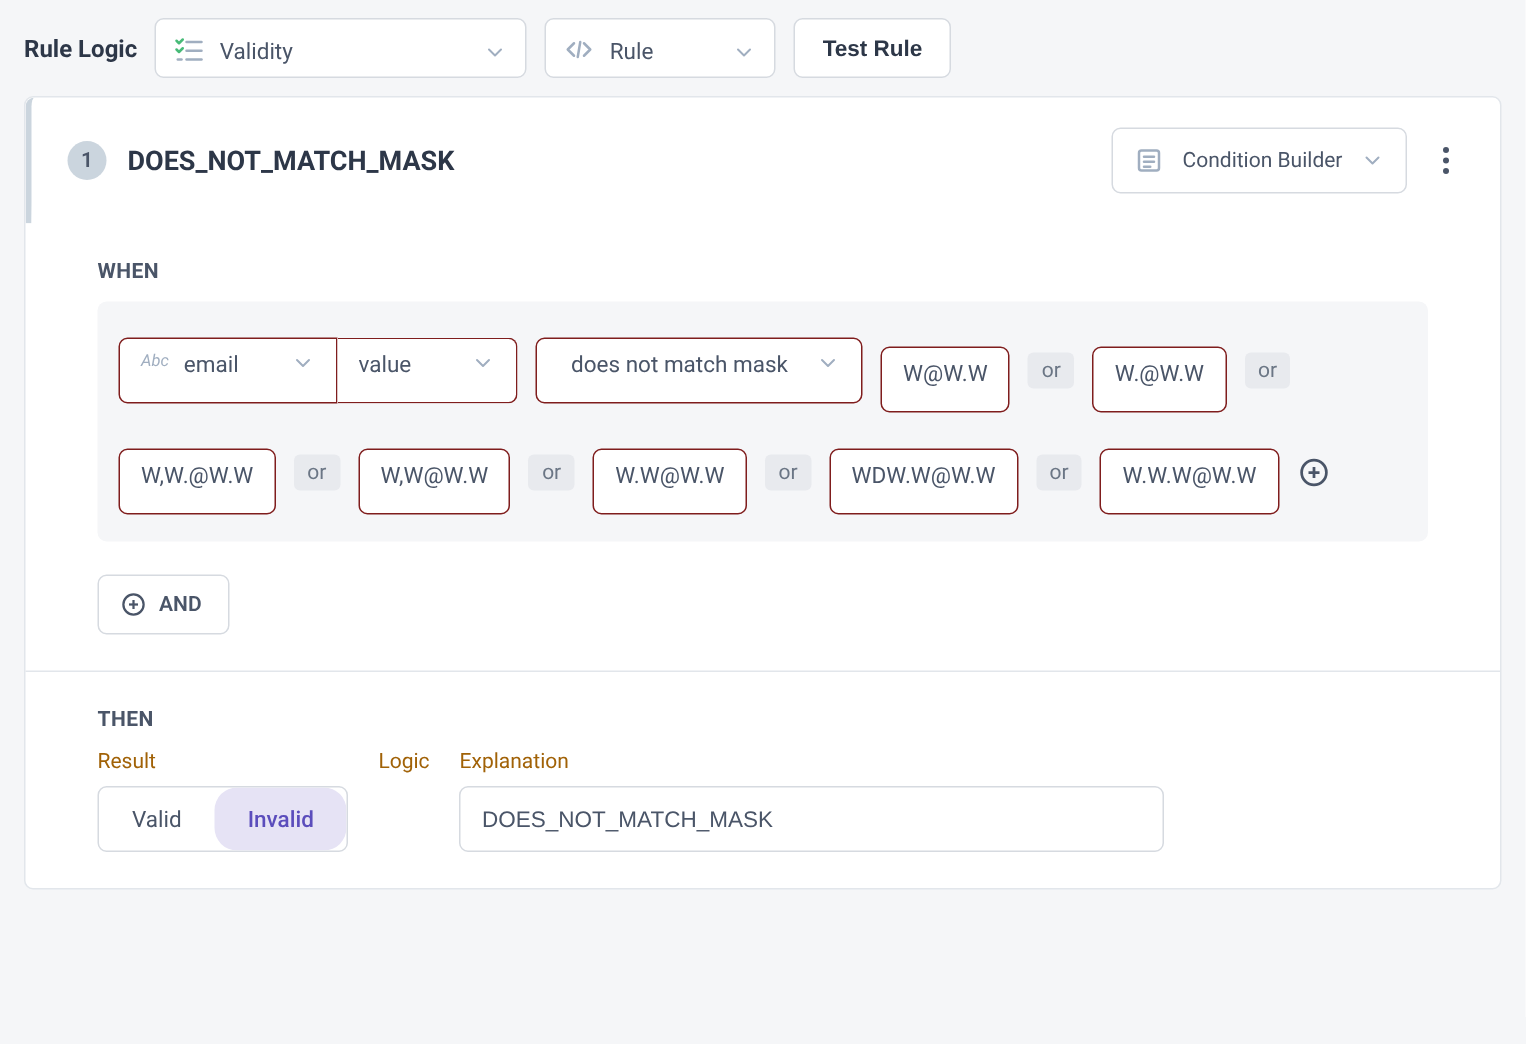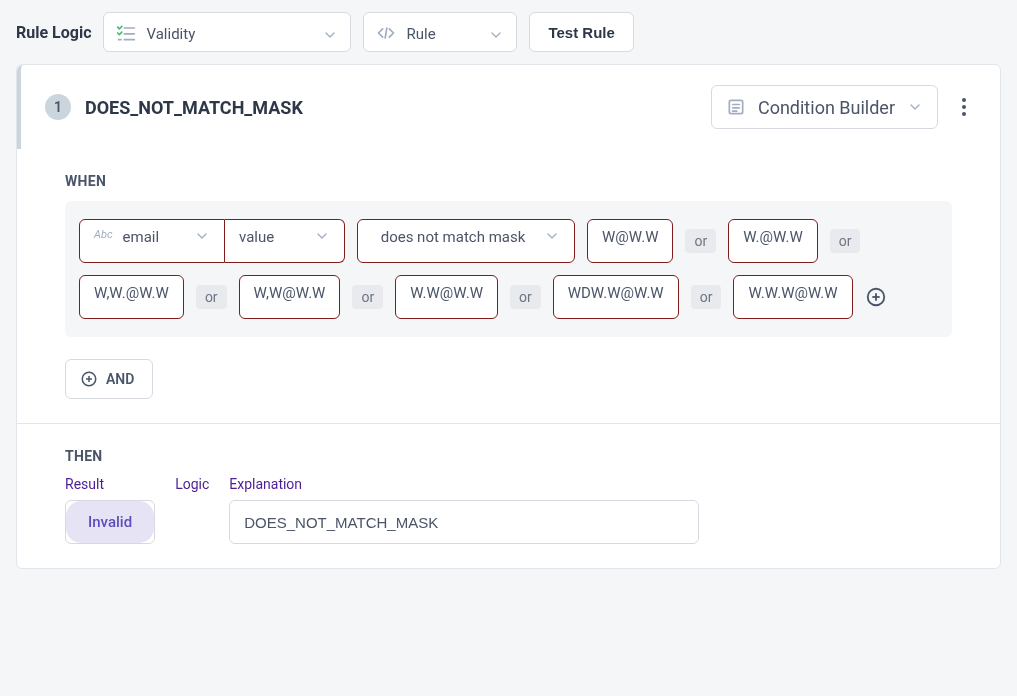--- a/index.html
+++ b/index.html
@@ -102,21 +102,21 @@
   .cb-dropdown {
     display:flex;
     align-items:center;
     border:1px solid #d6dae0;
     border-radius:6px;
     padding:8px 14px;
     gap:12px;
     cursor:pointer;
     height:44px;
   }
-  .cb-dropdown .label { font-size:18px; color:#4a5568;text-align:center; }
+  .cb-dropdown .label { font-size:14px; color:#4a5568;text-align:center; }
   .kebab {
     display:flex;
     flex-direction:column;
     gap:3px;
     padding:6px 10px;
     cursor:pointer;
   }
   .kebab .dot { width:4px; height:4px; border-radius:50%; background:#4a5568; }
 
   .section {
@@ -148,21 +148,21 @@
     border-radius:6px;
     padding:8px 14px;
     display:flex;
     gap:10px;
     height:44px;
     font-size:15px;
     color:#4a5568;
   }
   .pill.select { cursor:pointer; }
   .pill .abc { font-size:11px; color:#a0aec0; font-style:italic; }
-  .pill-val { min-width:80px; justify-content:center; }
+  .pill-val { min-width:80px; justify-content:center;margin-top:12px; }
   .pill-field { width:146px; }
   .pill-field .label{ flex:1; }
   .pill-prop { width:120px; }
   .pill-prop .label{ flex:1; }
   .pill-op { width:218px; }
   .pill-op .label{ flex:1; text-align:center; }
 
   .or-chip {
     background:#e8eaee;
     border-radius:4px;
@@ -192,21 +192,21 @@
     font-size:14px;
     color:#4a5568;
     cursor:pointer;
   }
 
   .then-row {
     display:flex;
     gap:20px;
   }
   .field-block { display:flex; flex-direction:column; gap:8px; }
-  .field-label { font-size:14px; color:#4c1d95; }
+  .field-label { font-size:14px; color:#a16207; }
 
   .toggle-group {
     display:flex;
     border:1px solid #d6dae0;
     border-radius:6px;
     overflow:hidden;
     height:44px;
   }
   .toggle-opt {
     padding:10px 22px;
@@ -342,20 +342,21 @@
       <span>AND</span>
     </div>
   </div>
 
   <div class="section section-divider">
     <div class="section-label">THEN</div>
     <div class="then-row">
       <div class="field-block">
         <div class="field-label">Result</div>
         <div class="toggle-group">
+          <div class="toggle-opt">Valid</div>
           <div class="toggle-opt active">Invalid</div>
         </div>
       </div>
       <div class="field-block">
         <div class="field-label">Logic</div>
       </div>
       <div class="field-block">
         <div class="field-label">Explanation</div>
         <input class="text-input expl-input" value="DOES_NOT_MATCH_MASK" style="">
       </div>

